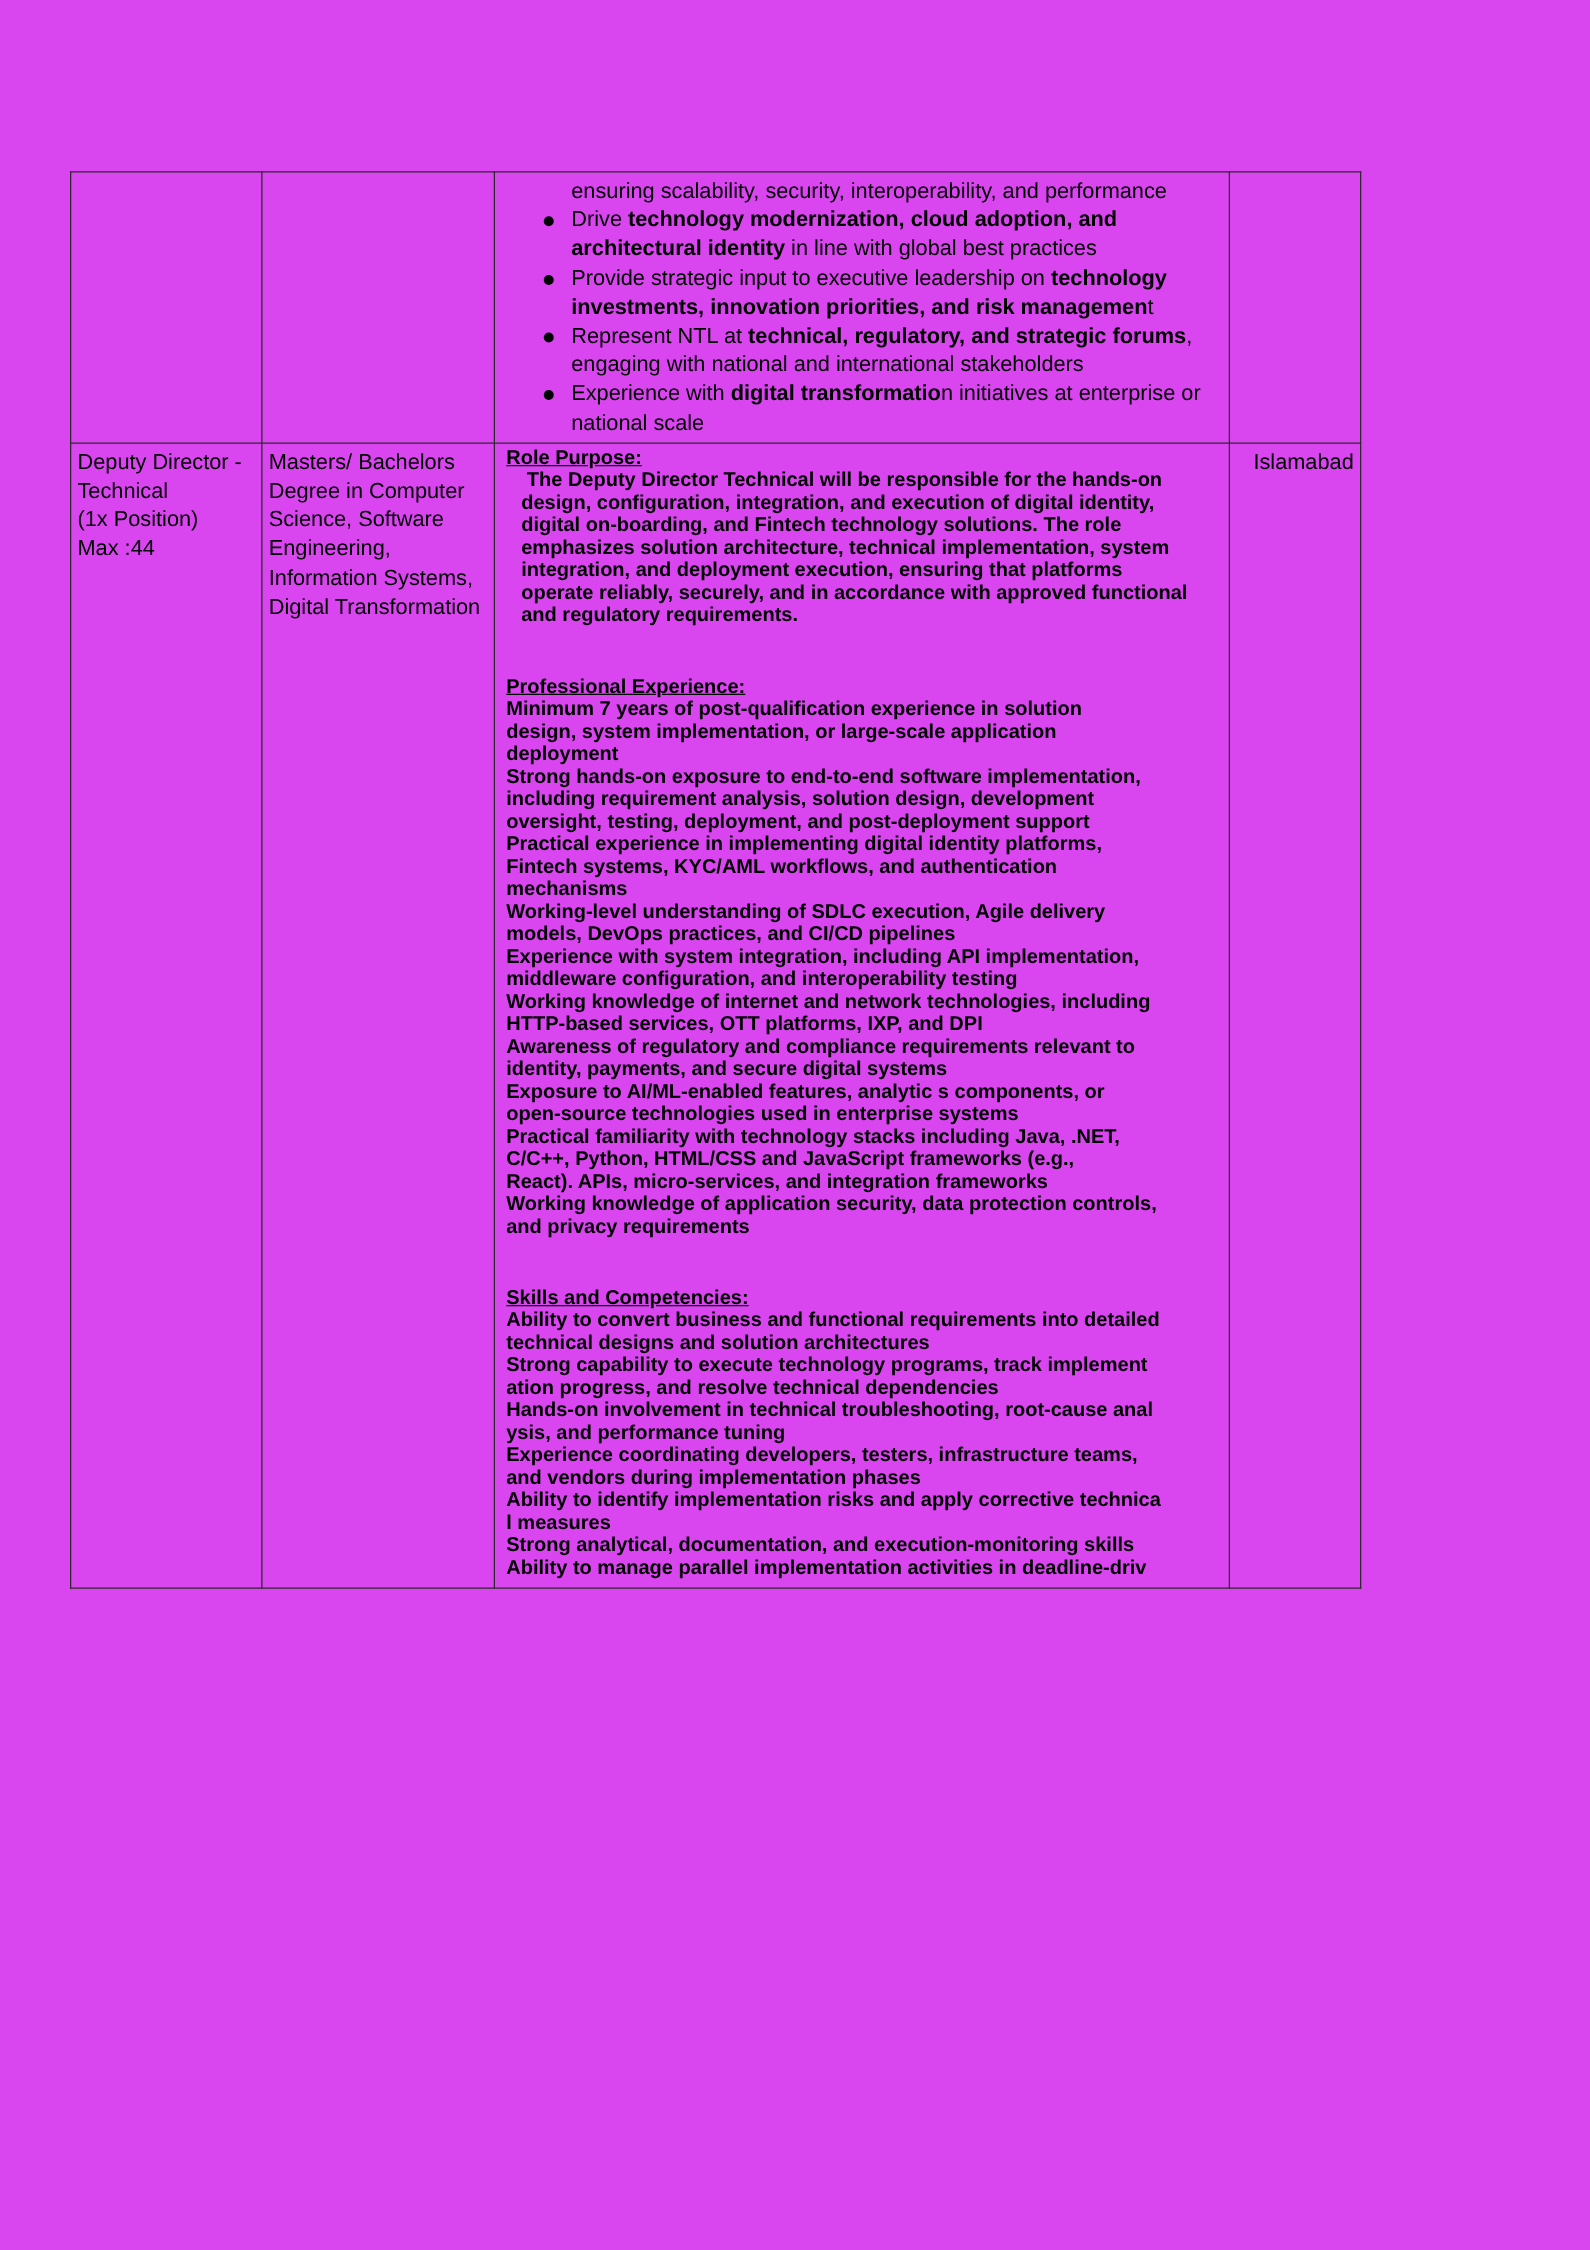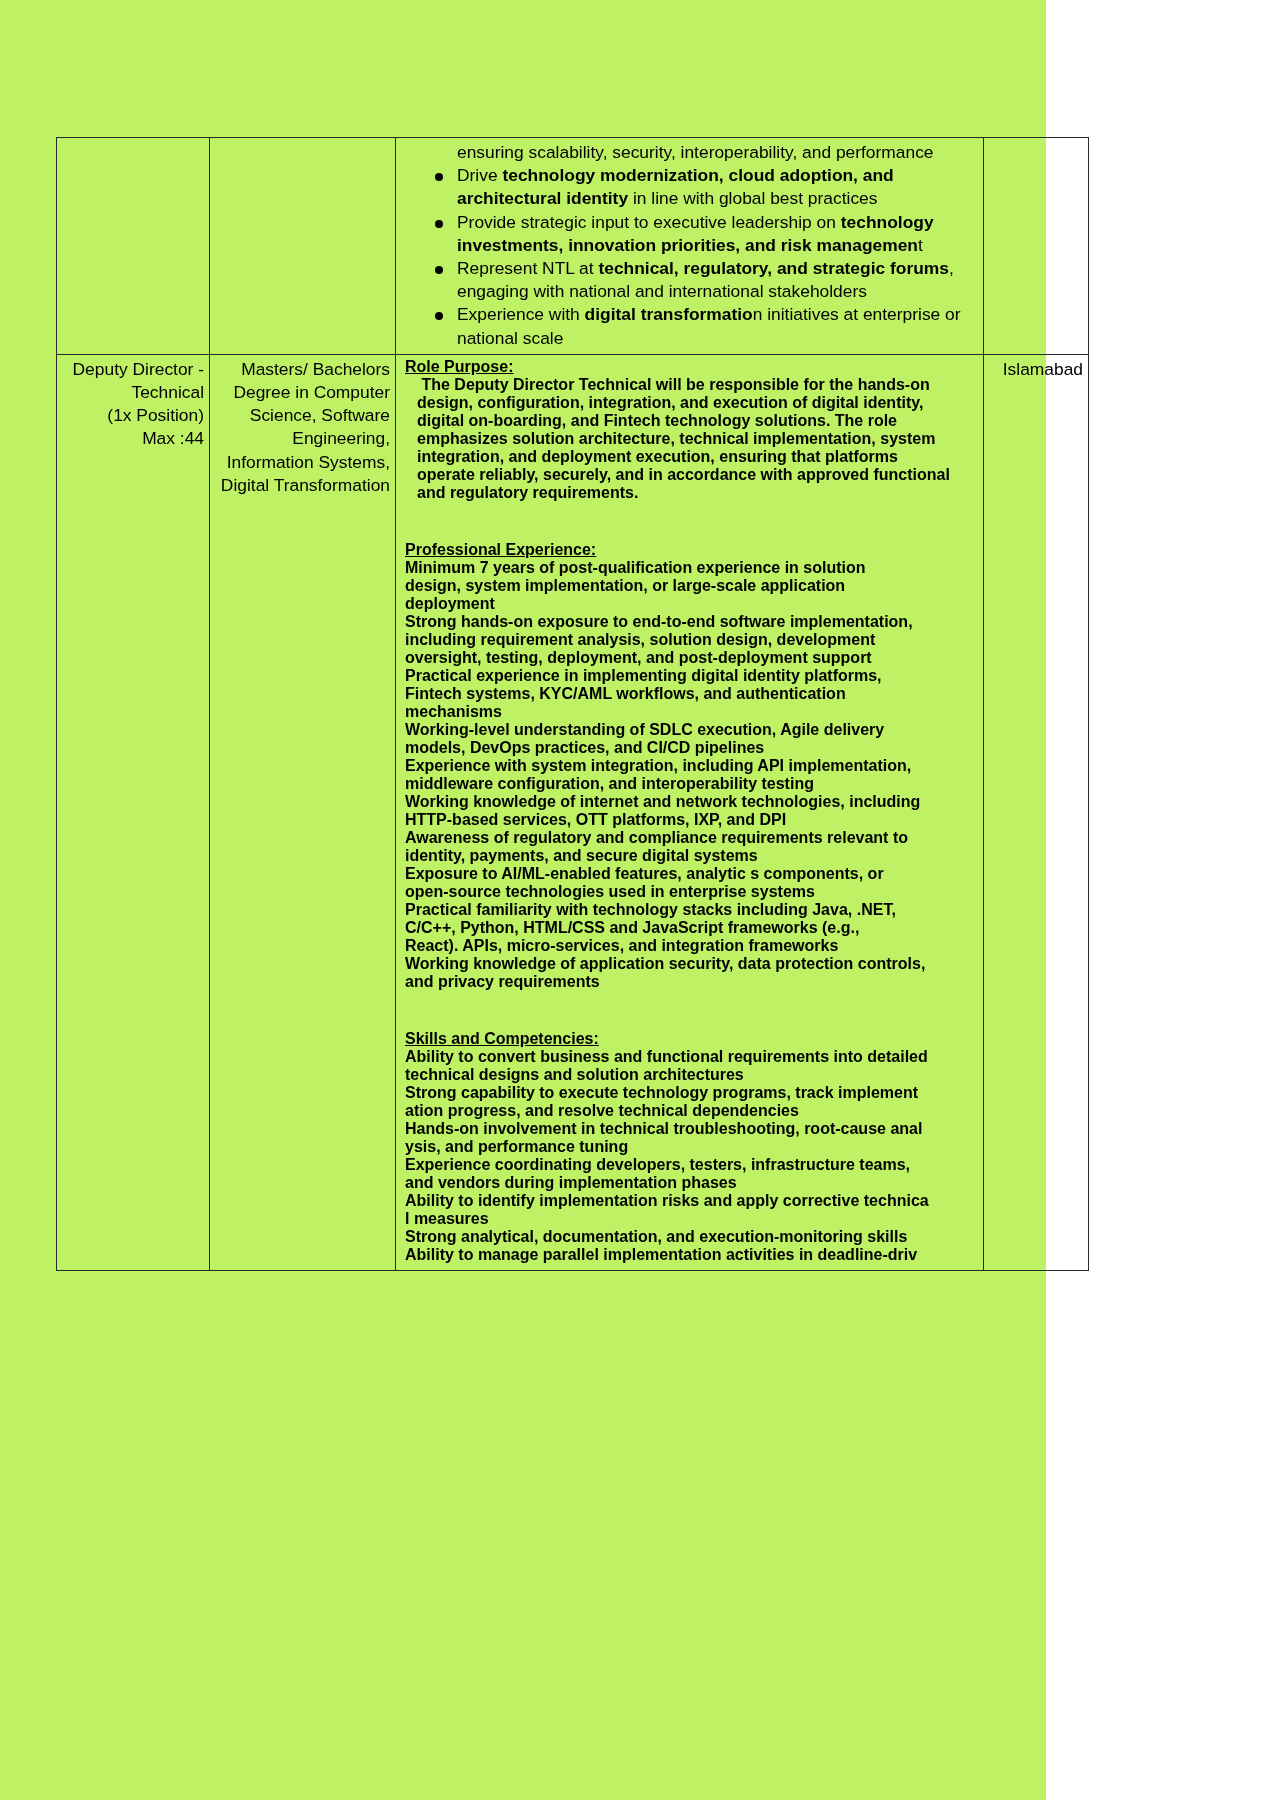--- a/index.html
+++ b/index.html
@@ -9,23 +9,23 @@
   }
   body {
     width: 1272px;
     height: 1800px;
     font-family: "Liberation Sans", sans-serif;
     color: #000000;
     -webkit-font-smoothing: antialiased;
   }
   .page {
     position: relative;
-    width: 1046px;
+    width: 1272px;
     height: 1800px;
-    background: #bef264;
+    background: #d946ef;
     box-sizing: border-box;
   }
   .doc-table {
     position: absolute;
     left: 56px;
     top: 137px;
     width: 1032px;
     border-collapse: collapse;
     table-layout: fixed;
   }
@@ -39,21 +39,21 @@
   col.c2 { width: 186px; }
   col.c3 { width: 588px; }
   col.c4 { width: 105px; }
 
   .cell-inner {
     padding: 3px 5px 4px 5px;
     font-size: 17.4px;
     line-height: 23.2px;
   }
   .cell-center {
-    text-align: right;
+    text-align: left;
   }
   .cell-loc {
     text-align: right;
     padding-left: 9px;
   }
 
   
   ul.bullets {
     list-style: none;
     margin: 0;

